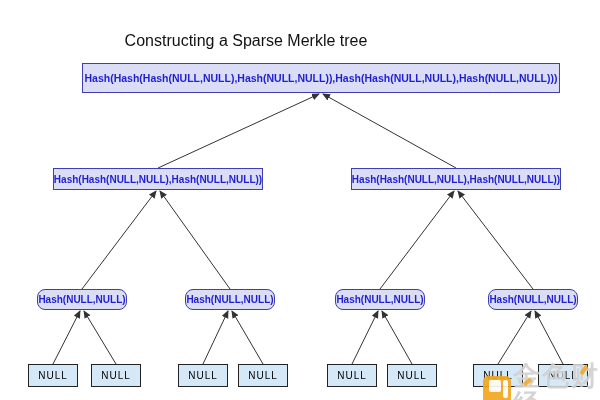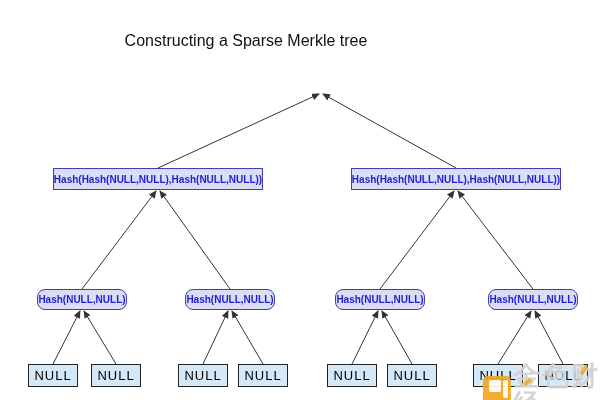--- a/index.html
+++ b/index.html
@@ -32,21 +32,21 @@
     color:var(--hash_text);
     font-weight:bold;
   }
   .root-node{font-size:10.5px;}
   .l2-node{font-size:10px;}
   .l3-node{font-size:10px;border-radius:8px;}
   .leaf-node{
     background:var(--leaf_box_fill);
     border:1px solid var(--leaf_box_border);
     color:var(--leaf_text);
-    font-size:13px;letter-spacing:1px;
+    font-size:10px;letter-spacing:1px;
   }
   .watermark{
     position:absolute;left:483px;top:362px;display:flex;align-items:center;
     pointer-events:none;
   }
   .wm-logo{
     width:28px;height:28px;border-radius:5px;position:relative;
     background:var(--watermark_gold);opacity:.92;flex:0 0 auto;
   }
   .wm-logo:before{
@@ -94,20 +94,21 @@
     <line x1="53" y1="364" x2="80" y2="311" stroke="#333333" stroke-width="1" marker-end="url(#arrow)"></line>
     <line x1="116" y1="364" x2="84" y2="311" stroke="#333333" stroke-width="1" marker-end="url(#arrow)"></line>
     <line x1="203" y1="364" x2="228" y2="311" stroke="#333333" stroke-width="1" marker-end="url(#arrow)"></line>
     <line x1="263" y1="364" x2="232" y2="311" stroke="#333333" stroke-width="1" marker-end="url(#arrow)"></line>
     <line x1="352" y1="364" x2="378" y2="311" stroke="#333333" stroke-width="1" marker-end="url(#arrow)"></line>
     <line x1="412" y1="364" x2="382" y2="311" stroke="#333333" stroke-width="1" marker-end="url(#arrow)"></line>
     <line x1="498" y1="364" x2="531" y2="311" stroke="#333333" stroke-width="1" marker-end="url(#arrow)"></line>
     <line x1="563" y1="364" x2="535" y2="311" stroke="#333333" stroke-width="1" marker-end="url(#arrow)"></line>
   </svg>
 
+  <div class="node hash-node root-node" style="left:82px;top:63px;width:478px;height:30px;">Hash(Hash(Hash(NULL,NULL),Hash(NULL,NULL)),Hash(Hash(NULL,NULL),Hash(NULL,NULL)))</div>
 
   <div class="node hash-node l2-node" style="left:53px;top:168px;width:210px;height:22px;">Hash(Hash(NULL,NULL),Hash(NULL,NULL))</div>
   <div class="node hash-node l2-node" style="left:351px;top:168px;width:210px;height:22px;">Hash(Hash(NULL,NULL),Hash(NULL,NULL))</div>
 
   <div class="node hash-node l3-node" style="left:37px;top:289px;width:90px;height:21px;">Hash(NULL,NULL)</div>
   <div class="node hash-node l3-node" style="left:185px;top:289px;width:90px;height:21px;">Hash(NULL,NULL)</div>
   <div class="node hash-node l3-node" style="left:335px;top:289px;width:90px;height:21px;">Hash(NULL,NULL)</div>
   <div class="node hash-node l3-node" style="left:488px;top:289px;width:90px;height:21px;">Hash(NULL,NULL)</div>
 
   <div class="node leaf-node" style="left:28px;top:364px;width:50px;height:23px;">NULL</div>

